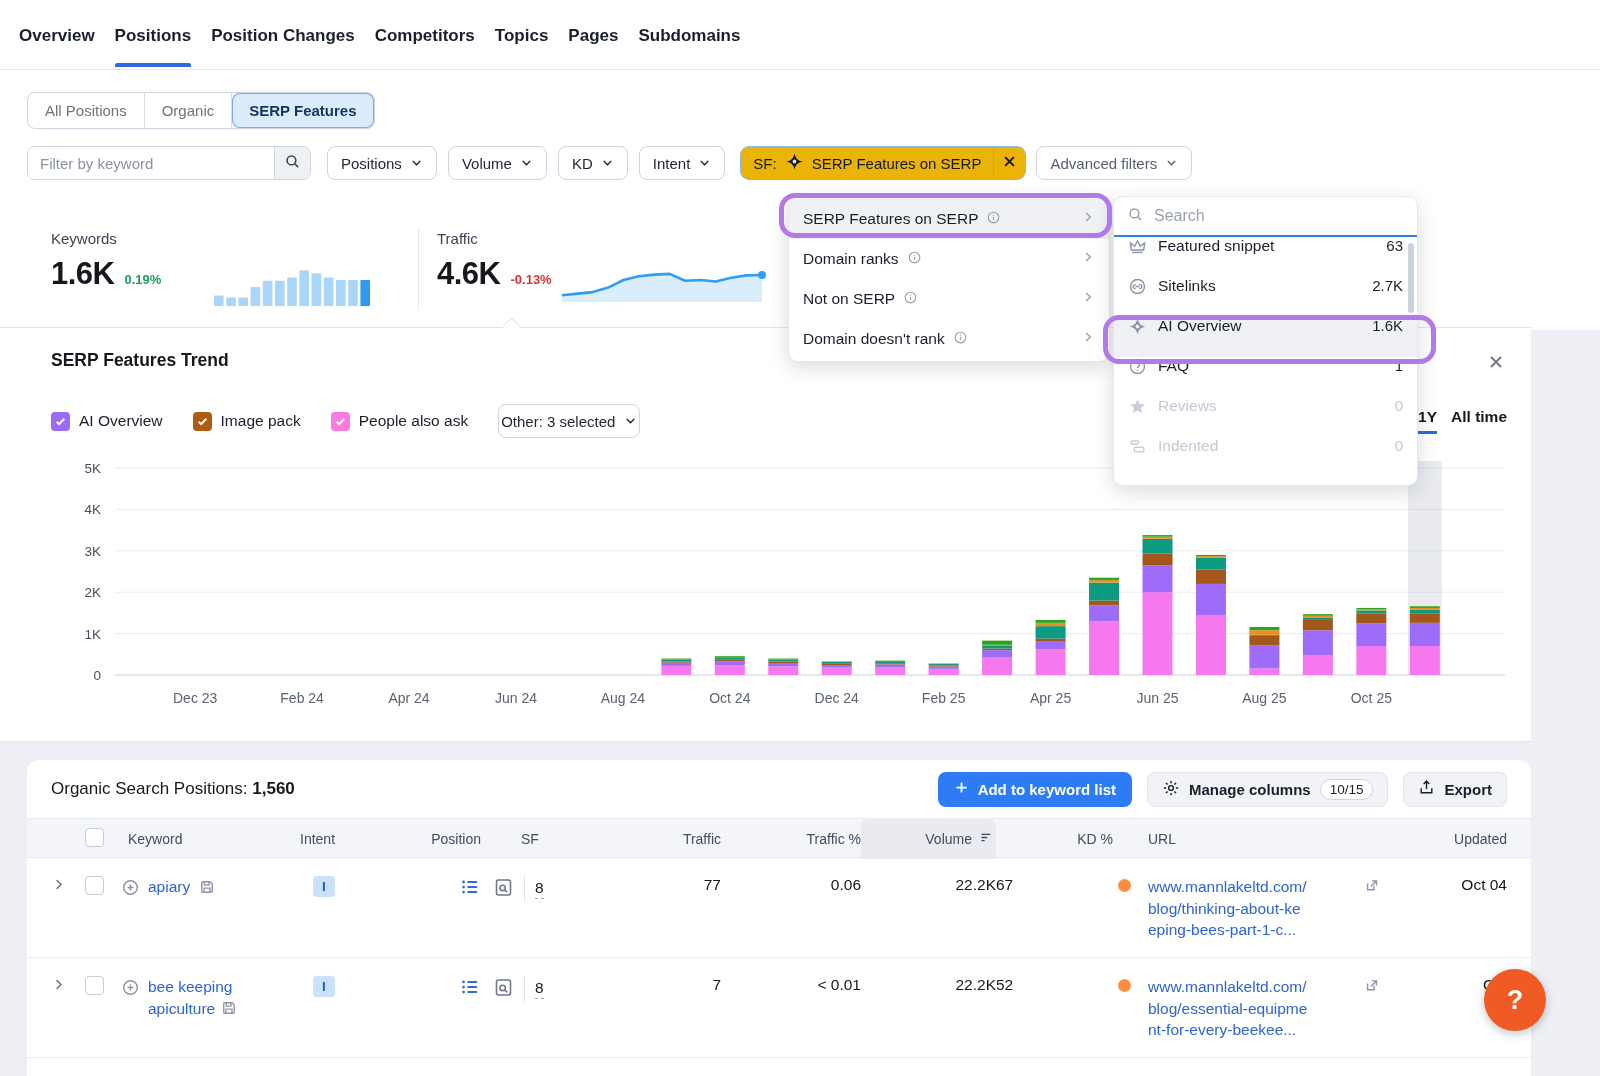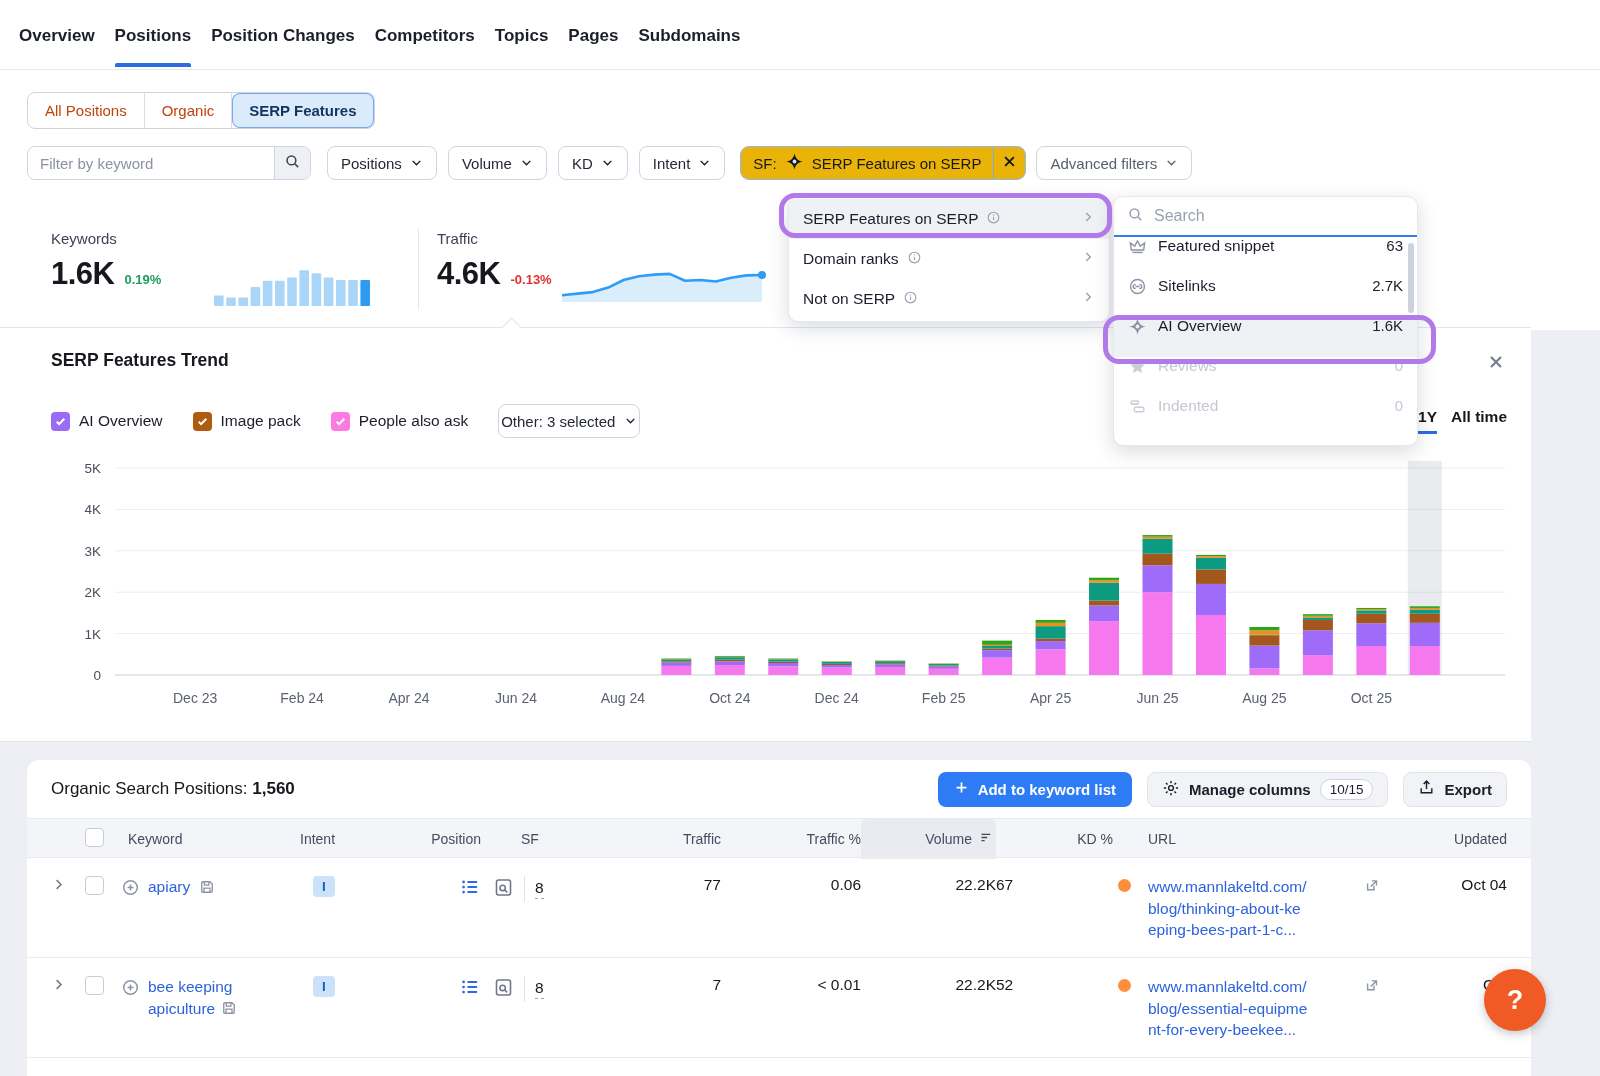--- a/index.html
+++ b/index.html
@@ -8,21 +8,21 @@
   .page { position:relative; width:1600px; height:1076px; overflow:hidden; background:#fff; }
 
   
   .topnav { position:absolute; left:0; top:0; width:1600px; height:70px; background:#fff; border-bottom:1px solid #e6e8ee; display:flex; align-items:center; padding-left:19px; gap:20px; }
   .nav-item { font-size:17px; font-weight:700; color:#1a1f2b; padding:22px 0 20px; cursor:pointer; position:relative; white-space:nowrap; }
   .nav-item.active::after { content:""; position:absolute; left:0; right:0; bottom:-1px; height:4px; background:var(--accent); border-radius:2px 2px 0 0; }
   .edge-frag { position:absolute; left:-16px; top:28px; width:26px; height:40px; background:#fff; border:1px solid #e2e5ec; border-radius:10px; box-shadow:0 1px 3px rgba(20,30,50,.08); }
 
   
   .segmented { position:absolute; left:27px; top:92px; display:flex; border:1px solid #cfd4e0; border-radius:8px; background:#fff; height:37px; }
-  .seg { padding:0 17px; display:flex; align-items:center; font-size:15px; color:#c2410c; border-right:1px solid #d9dde5; cursor:pointer; white-space:nowrap; }
+  .seg { padding:0 17px; display:flex; align-items:center; font-size:15px; color:#737373; border-right:1px solid #d9dde5; cursor:pointer; white-space:nowrap; }
   .seg:first-child { border-radius:8px 0 0 8px; }
   .seg:last-child { border-right:none; border-radius:0 8px 8px 0; }
   .seg.selected { background:#dcebfc; box-shadow:0 0 0 1px #7aa7ef inset; border-radius:8px; color:#12355f; font-weight:700; }
 
   
   .filter-row { position:absolute; left:27px; top:150px; display:flex; align-items:center; height:26px; }
   .kw-input-wrap { display:flex; width:284px; height:34px; border:1px solid #cfd4e0; border-radius:8px; overflow:hidden; background:#fff; }
   .kw-input { flex:1; border:none; outline:none; padding:0 12px; font-size:15px; font-family:"Liberation Sans",sans-serif; color:#1a1f2b; }
   .kw-input::placeholder { color:#8a92a3; }
   .kw-search-btn { width:36px; background:#eef0f4; border-left:1px solid #cfd4e0; display:flex; align-items:center; justify-content:center; cursor:pointer; }
@@ -589,20 +589,32 @@
       <span><svg width="15" height="15" viewBox="0 0 24 24" fill="none" stroke="#9aa1b0" stroke-width="1.8">
             <circle cx="12" cy="12" r="8.5"></circle>
             <path d="M12 11 v5"></path>
             <circle cx="12" cy="7.8" r="1.1" fill="#9aa1b0" stroke="none"></circle>
           </svg></span>
       <span class="grow"></span>
       <span><svg width="14" height="14" viewBox="0 0 24 24" fill="none" stroke="#9aa1b0" stroke-width="2.4">
             <path d="M9 5 l7 7 -7 7"></path>
           </svg></span>
     </div>
+    <div class="sf-menu-item">
+      <span>Domain doesn't rank</span>
+      <span><svg width="15" height="15" viewBox="0 0 24 24" fill="none" stroke="#9aa1b0" stroke-width="1.8">
+            <circle cx="12" cy="12" r="8.5"></circle>
+            <path d="M12 11 v5"></path>
+            <circle cx="12" cy="7.8" r="1.1" fill="#9aa1b0" stroke="none"></circle>
+          </svg></span>
+      <span class="grow"></span>
+      <span><svg width="14" height="14" viewBox="0 0 24 24" fill="none" stroke="#9aa1b0" stroke-width="2.4">
+            <path d="M9 5 l7 7 -7 7"></path>
+          </svg></span>
+    </div>
   </div>
 
   <div class="menu feat-menu">
     <div class="feat-search">
       <span><svg width="17" height="17" viewBox="0 0 24 24" fill="none" stroke="#9aa1b0" stroke-width="2.2">
             <circle cx="10.5" cy="10.5" r="6.2"></circle>
             <path d="M15.2 15.2 L20 20"></path>
           </svg></span>
       <input placeholder="Search" style="">
     </div>
@@ -623,20 +635,29 @@
       <span class="feat-count">2.7K</span>
     </div>
     <div class="feat-item hl">
       <span><svg width="19" height="19" viewBox="0 0 24 24">
             <path d="M12 1.5 C13 7.8 16.2 11 22.5 12 C16.2 13 13 16.2 12 22.5 C11 16.2 7.8 13 1.5 12 C7.8 11 11 7.8 12 1.5 Z" fill="#8d94a6"></path>
             <circle cx="12" cy="12" r="2.4" fill="#f0f1f5"></circle>
           </svg></span>
       <span class="grow">AI Overview</span>
       <span class="feat-count">1.6K</span>
     </div>
+    <div class="feat-item">
+      <span><svg width="19" height="19" viewBox="0 0 24 24" fill="none" stroke="#8d94a6" stroke-width="1.8">
+            <circle cx="12" cy="12" r="8.8"></circle>
+            <path d="M9.6 9.3 a2.5 2.5 0 1 1 3.4 3 c-.7.4-1 .9-1 1.7"></path>
+            <circle cx="12" cy="16.8" r="1" fill="#8d94a6" stroke="none"></circle>
+          </svg></span>
+      <span class="grow">FAQ</span>
+      <span class="feat-count">1</span>
+    </div>
     <div class="feat-item disabled">
       <span><svg width="19" height="19" viewBox="0 0 24 24">
             <path d="M12 3 l2.7 5.8 6.3 .8 -4.6 4.3 1.2 6.2 -5.6 -3.1 -5.6 3.1 1.2 -6.2 -4.6 -4.3 6.3 -.8 Z" fill="#c9ced9"></path>
           </svg></span>
       <span class="grow">Reviews</span>
       <span class="feat-count">0</span>
     </div>
     <div class="feat-item disabled">
       <span><svg width="19" height="19" viewBox="0 0 24 24" fill="none" stroke="#c9ced9" stroke-width="1.9">
             <rect x="4" y="5" width="9" height="4" rx="1.3"></rect>

